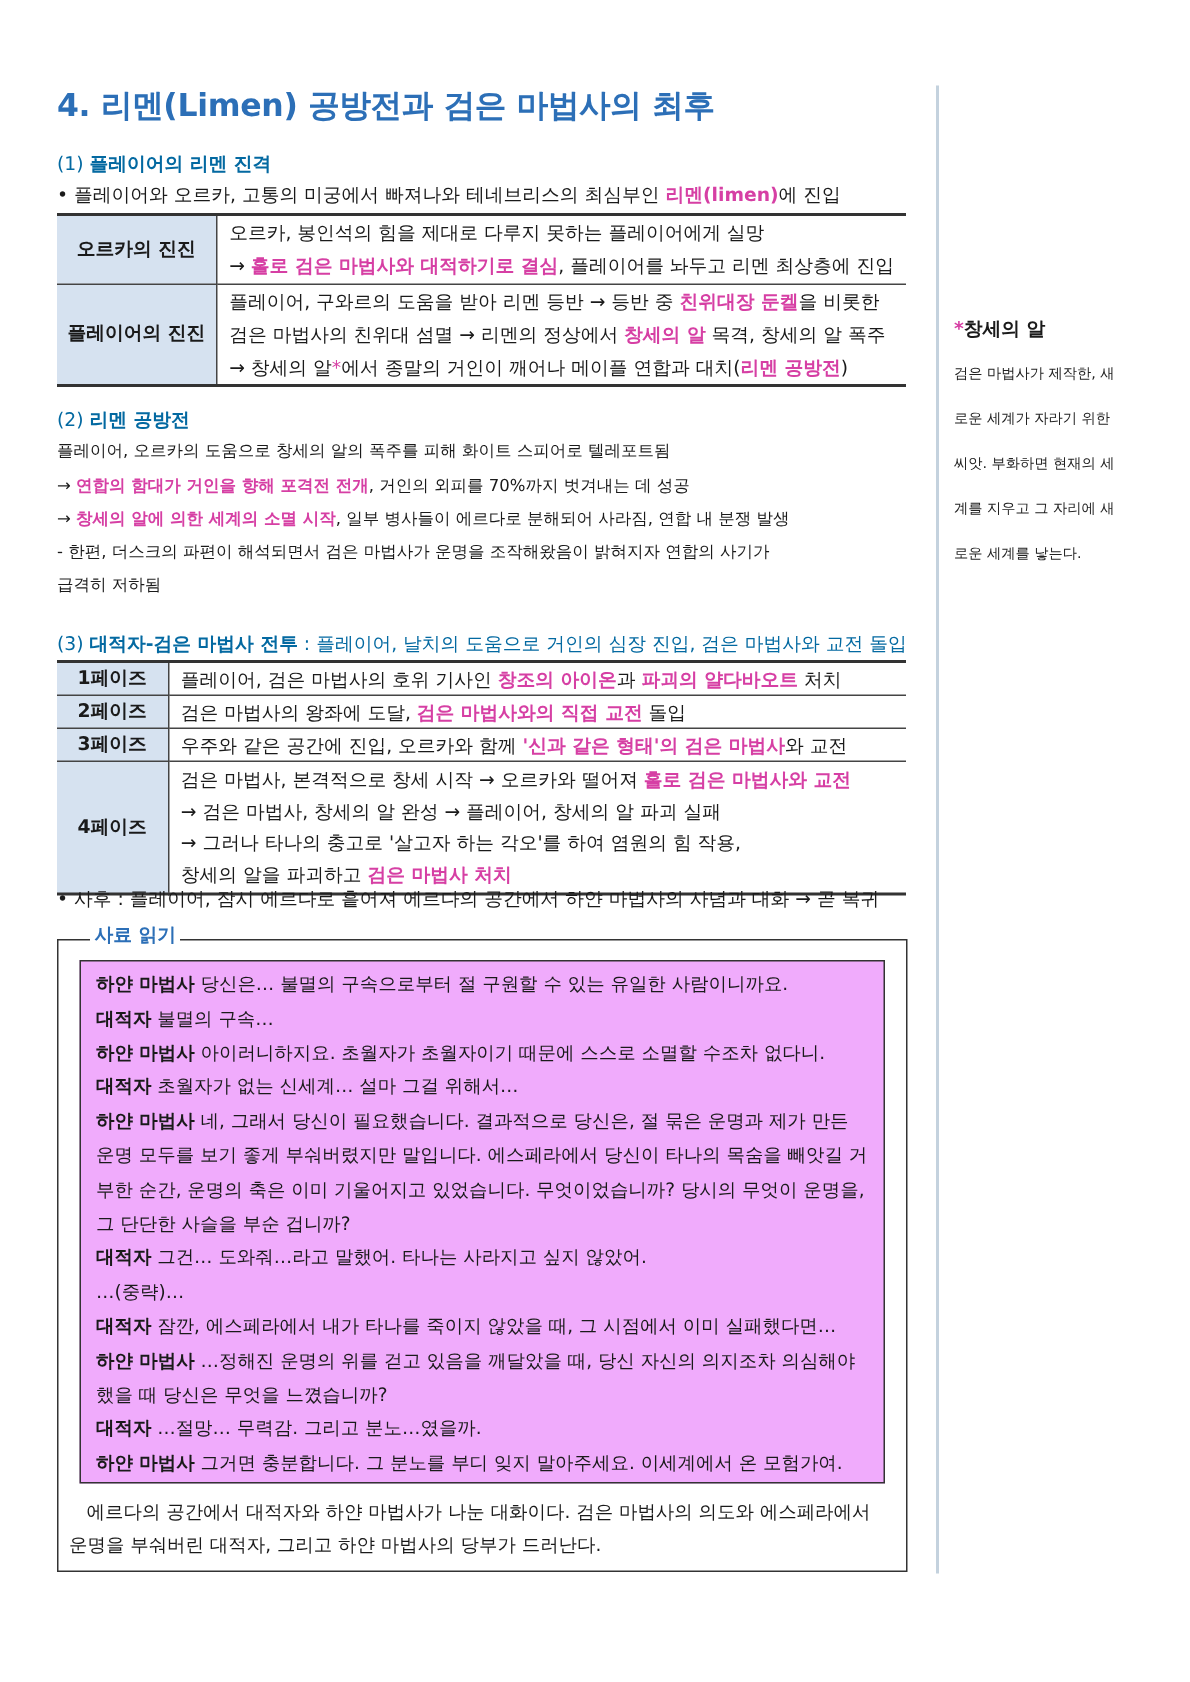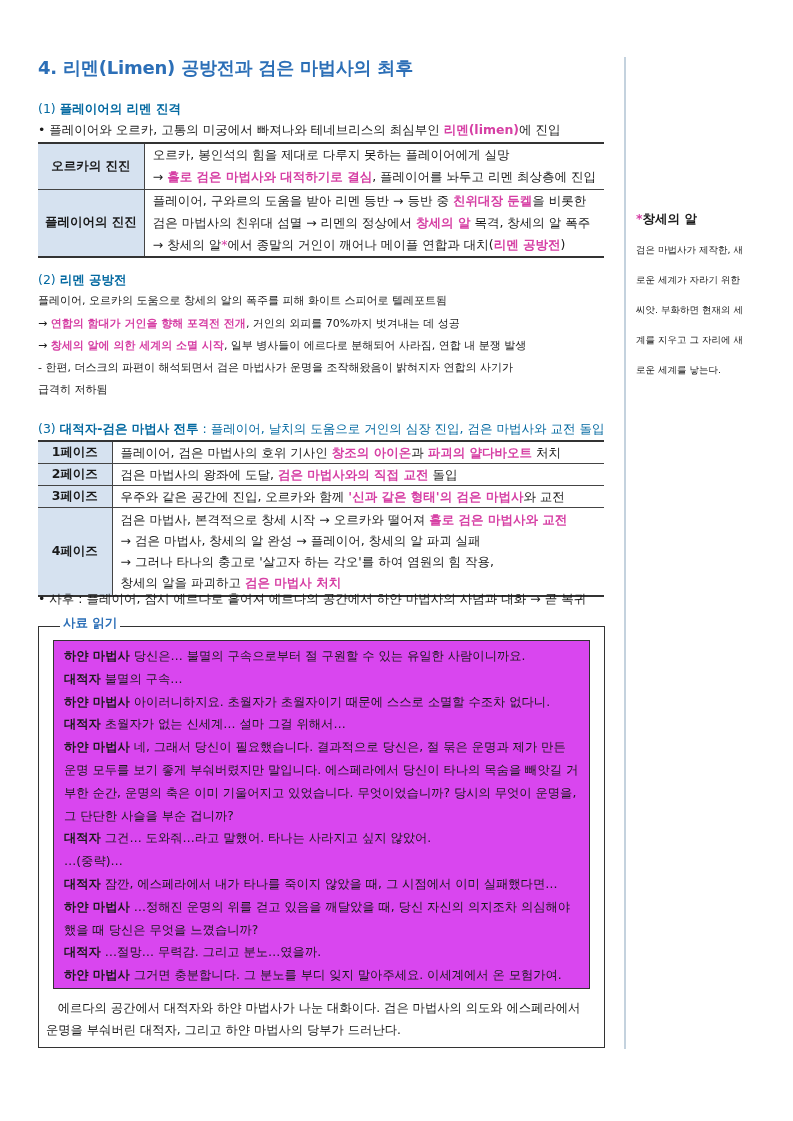--- a/index.html
+++ b/index.html
@@ -8,21 +8,21 @@
     position: relative;
     font-family: "DejaVu Sans", "Liberation Sans", sans-serif;
     color: #1a1a1a;
     font-size: 12.5px;
     overflow: hidden;
   }
   .pink { color: #d63fa4; font-weight: bold; }
 
   .page-title {
     position: absolute; left: 38px; top: 56px;
-    color: #2c6fb7; font-weight: bold; font-size: 18px;
+    color: #2c6fb7; font-weight: bold; font-size: 21px;
     letter-spacing: -0.2px;
   }
 
   .sec-head {
     position: absolute; left: 38px;
     font-size: 12.5px; color: #0369a1;
   }
   .sec-head .title { font-weight: bold; }
 
   .bullet-line { position: absolute; left: 38px; font-size: 12.5px; white-space: nowrap; }
@@ -51,21 +51,21 @@
     position: absolute; left: 38px; top: 626px; width: 567px; height: 422px;
     border: 1.5px solid #333;
   }
   .source-legend {
     position: absolute; left: 60px; top: 615px;
     background: #fff; padding: 0 3px;
     color: #2c6fb7; font-weight: bold; font-size: 12.5px;
   }
   .source-inner {
     position: absolute; left: 53px; top: 640px; width: 537px; height: 349px;
-    border: 1.5px solid #333; background: #d946ef;
+    border: 1.5px solid #333; background: #f0abfc;
     padding: 4px 10px;
   }
   .dlg { height: 22.8px; line-height: 22.8px; white-space: nowrap; font-size: 12.3px; }
   .dlg .spk { font-weight: bold; }
   .source-caption { position: absolute; left: 46px; top: 997px; width: 555px; font-size: 12.3px; }
   .source-caption div { height: 22px; line-height: 22px; white-space: nowrap; }
 
   
   .side-rule { position: absolute; left: 624px; top: 57px; width: 2px; height: 992px; background: #c4d2de; }
   .note { position: absolute; left: 636px; top: 211px; width: 130px; }

